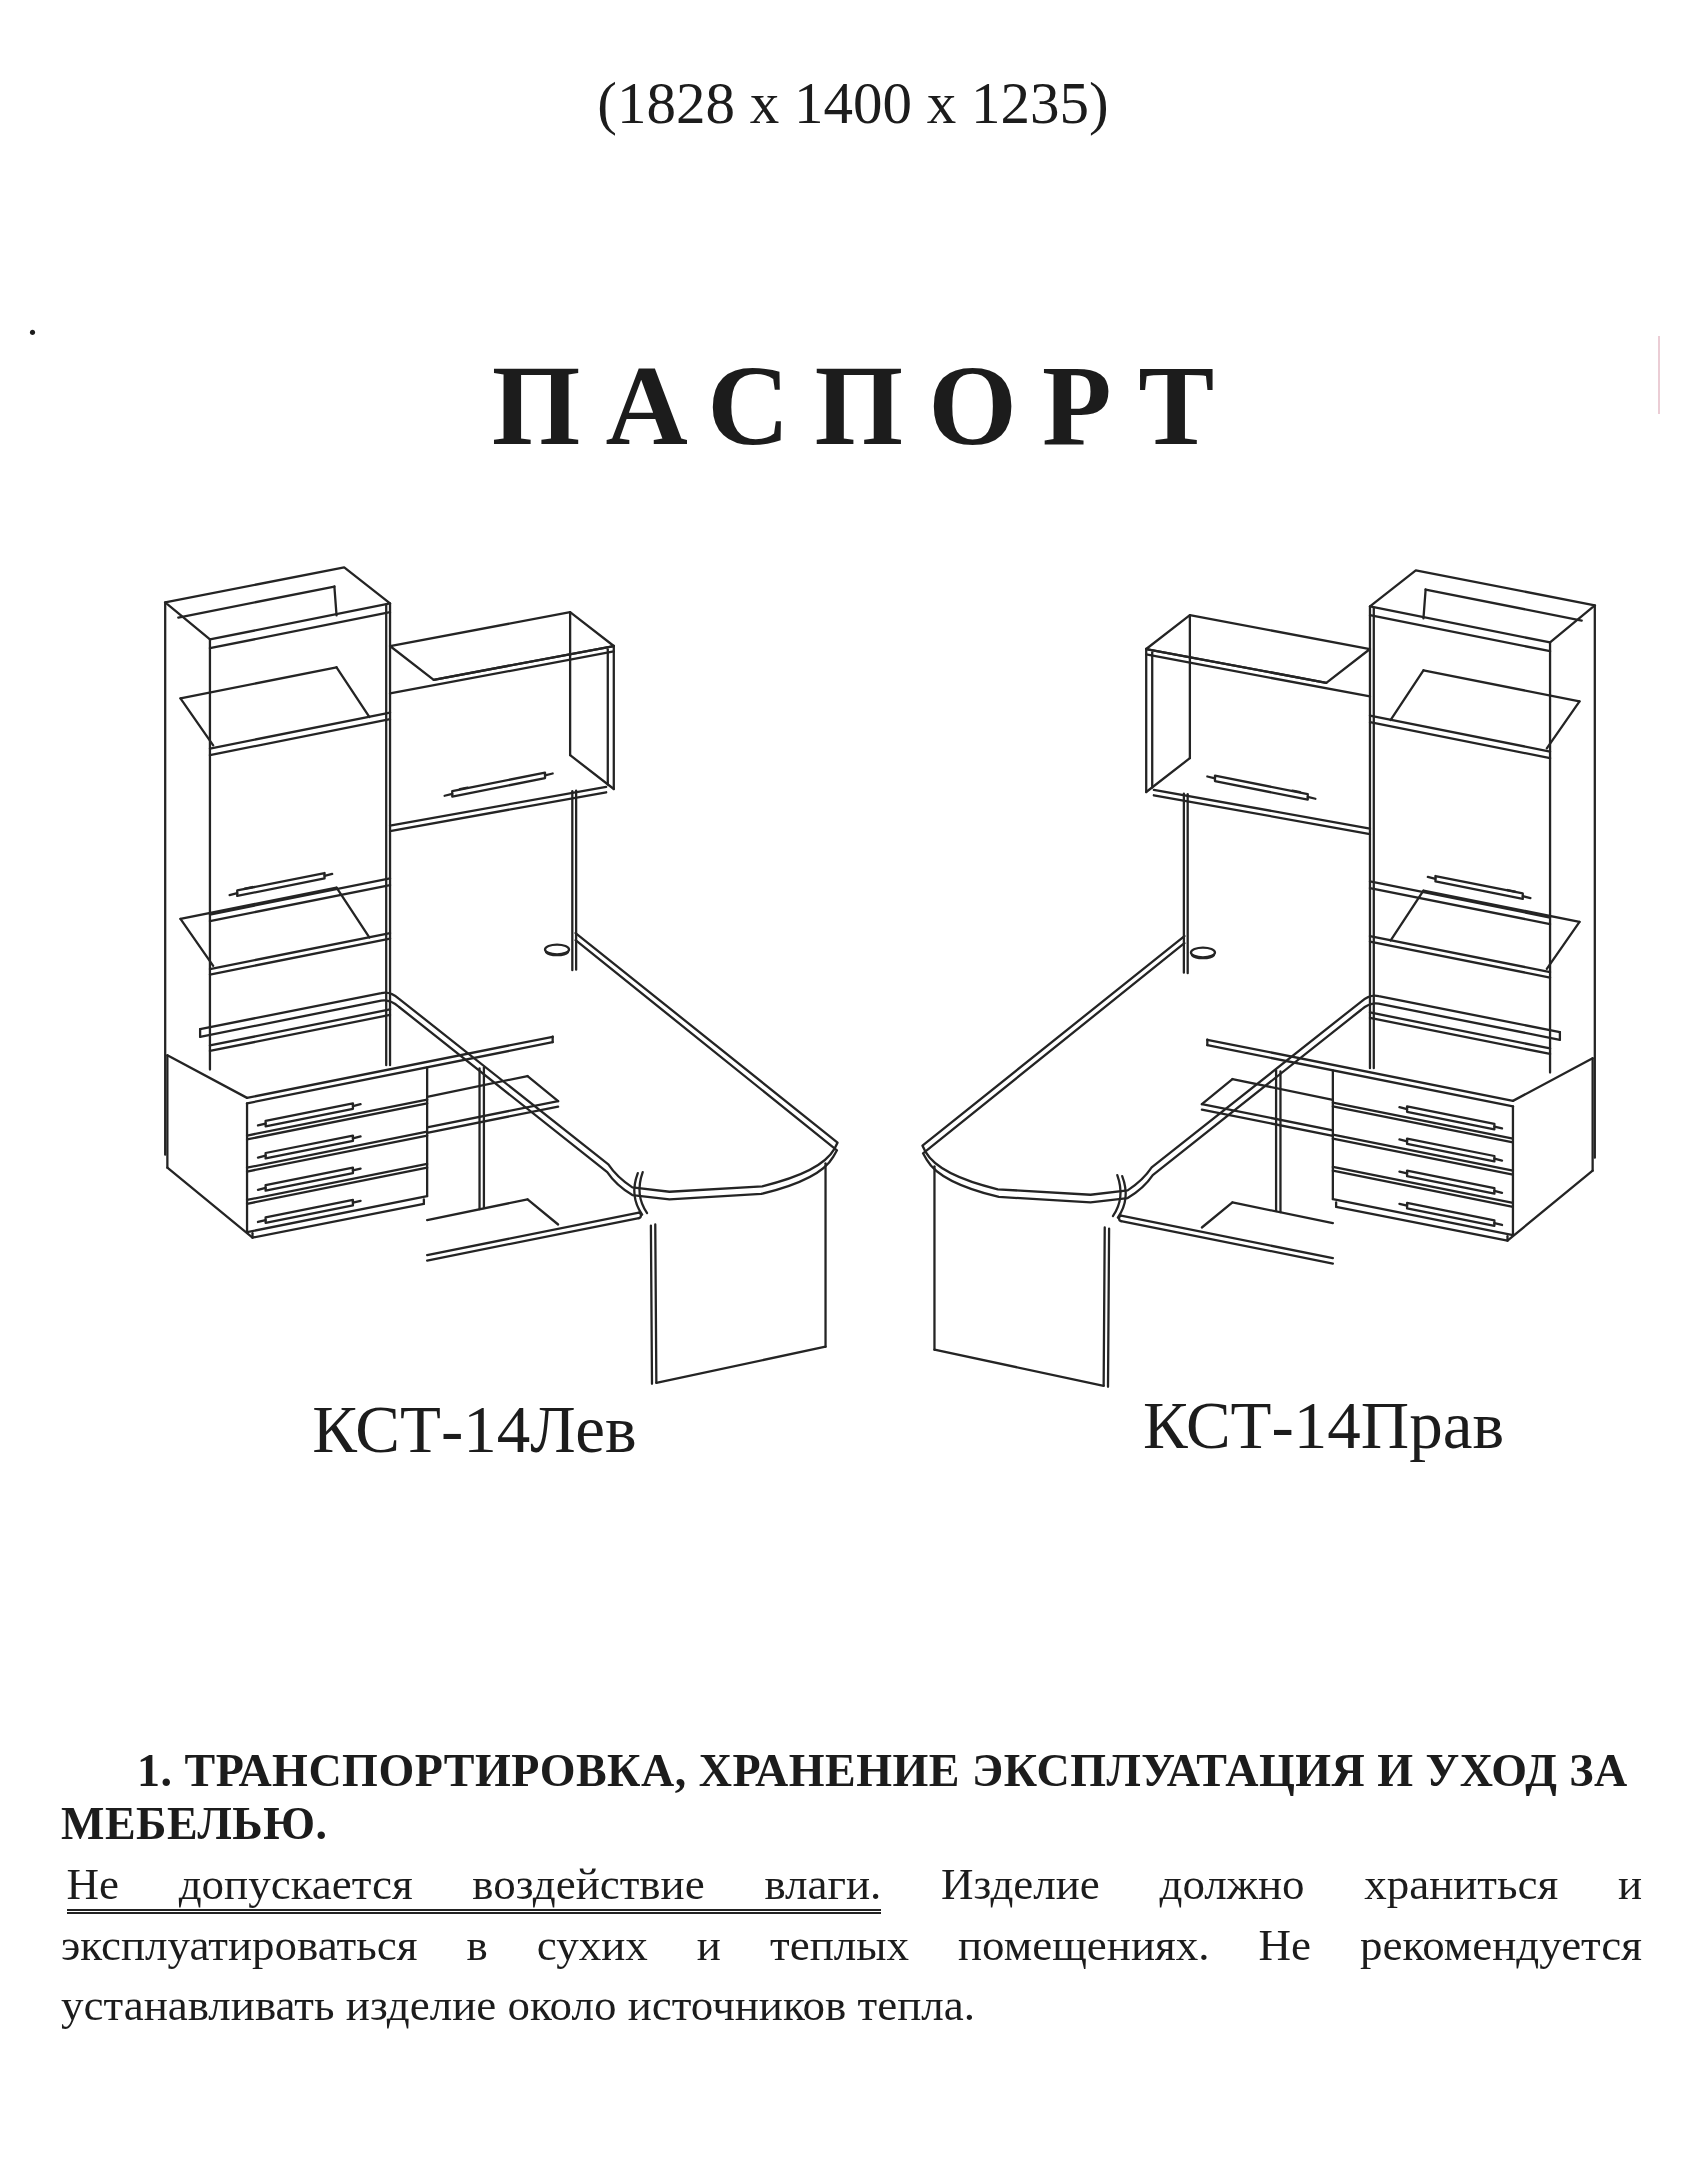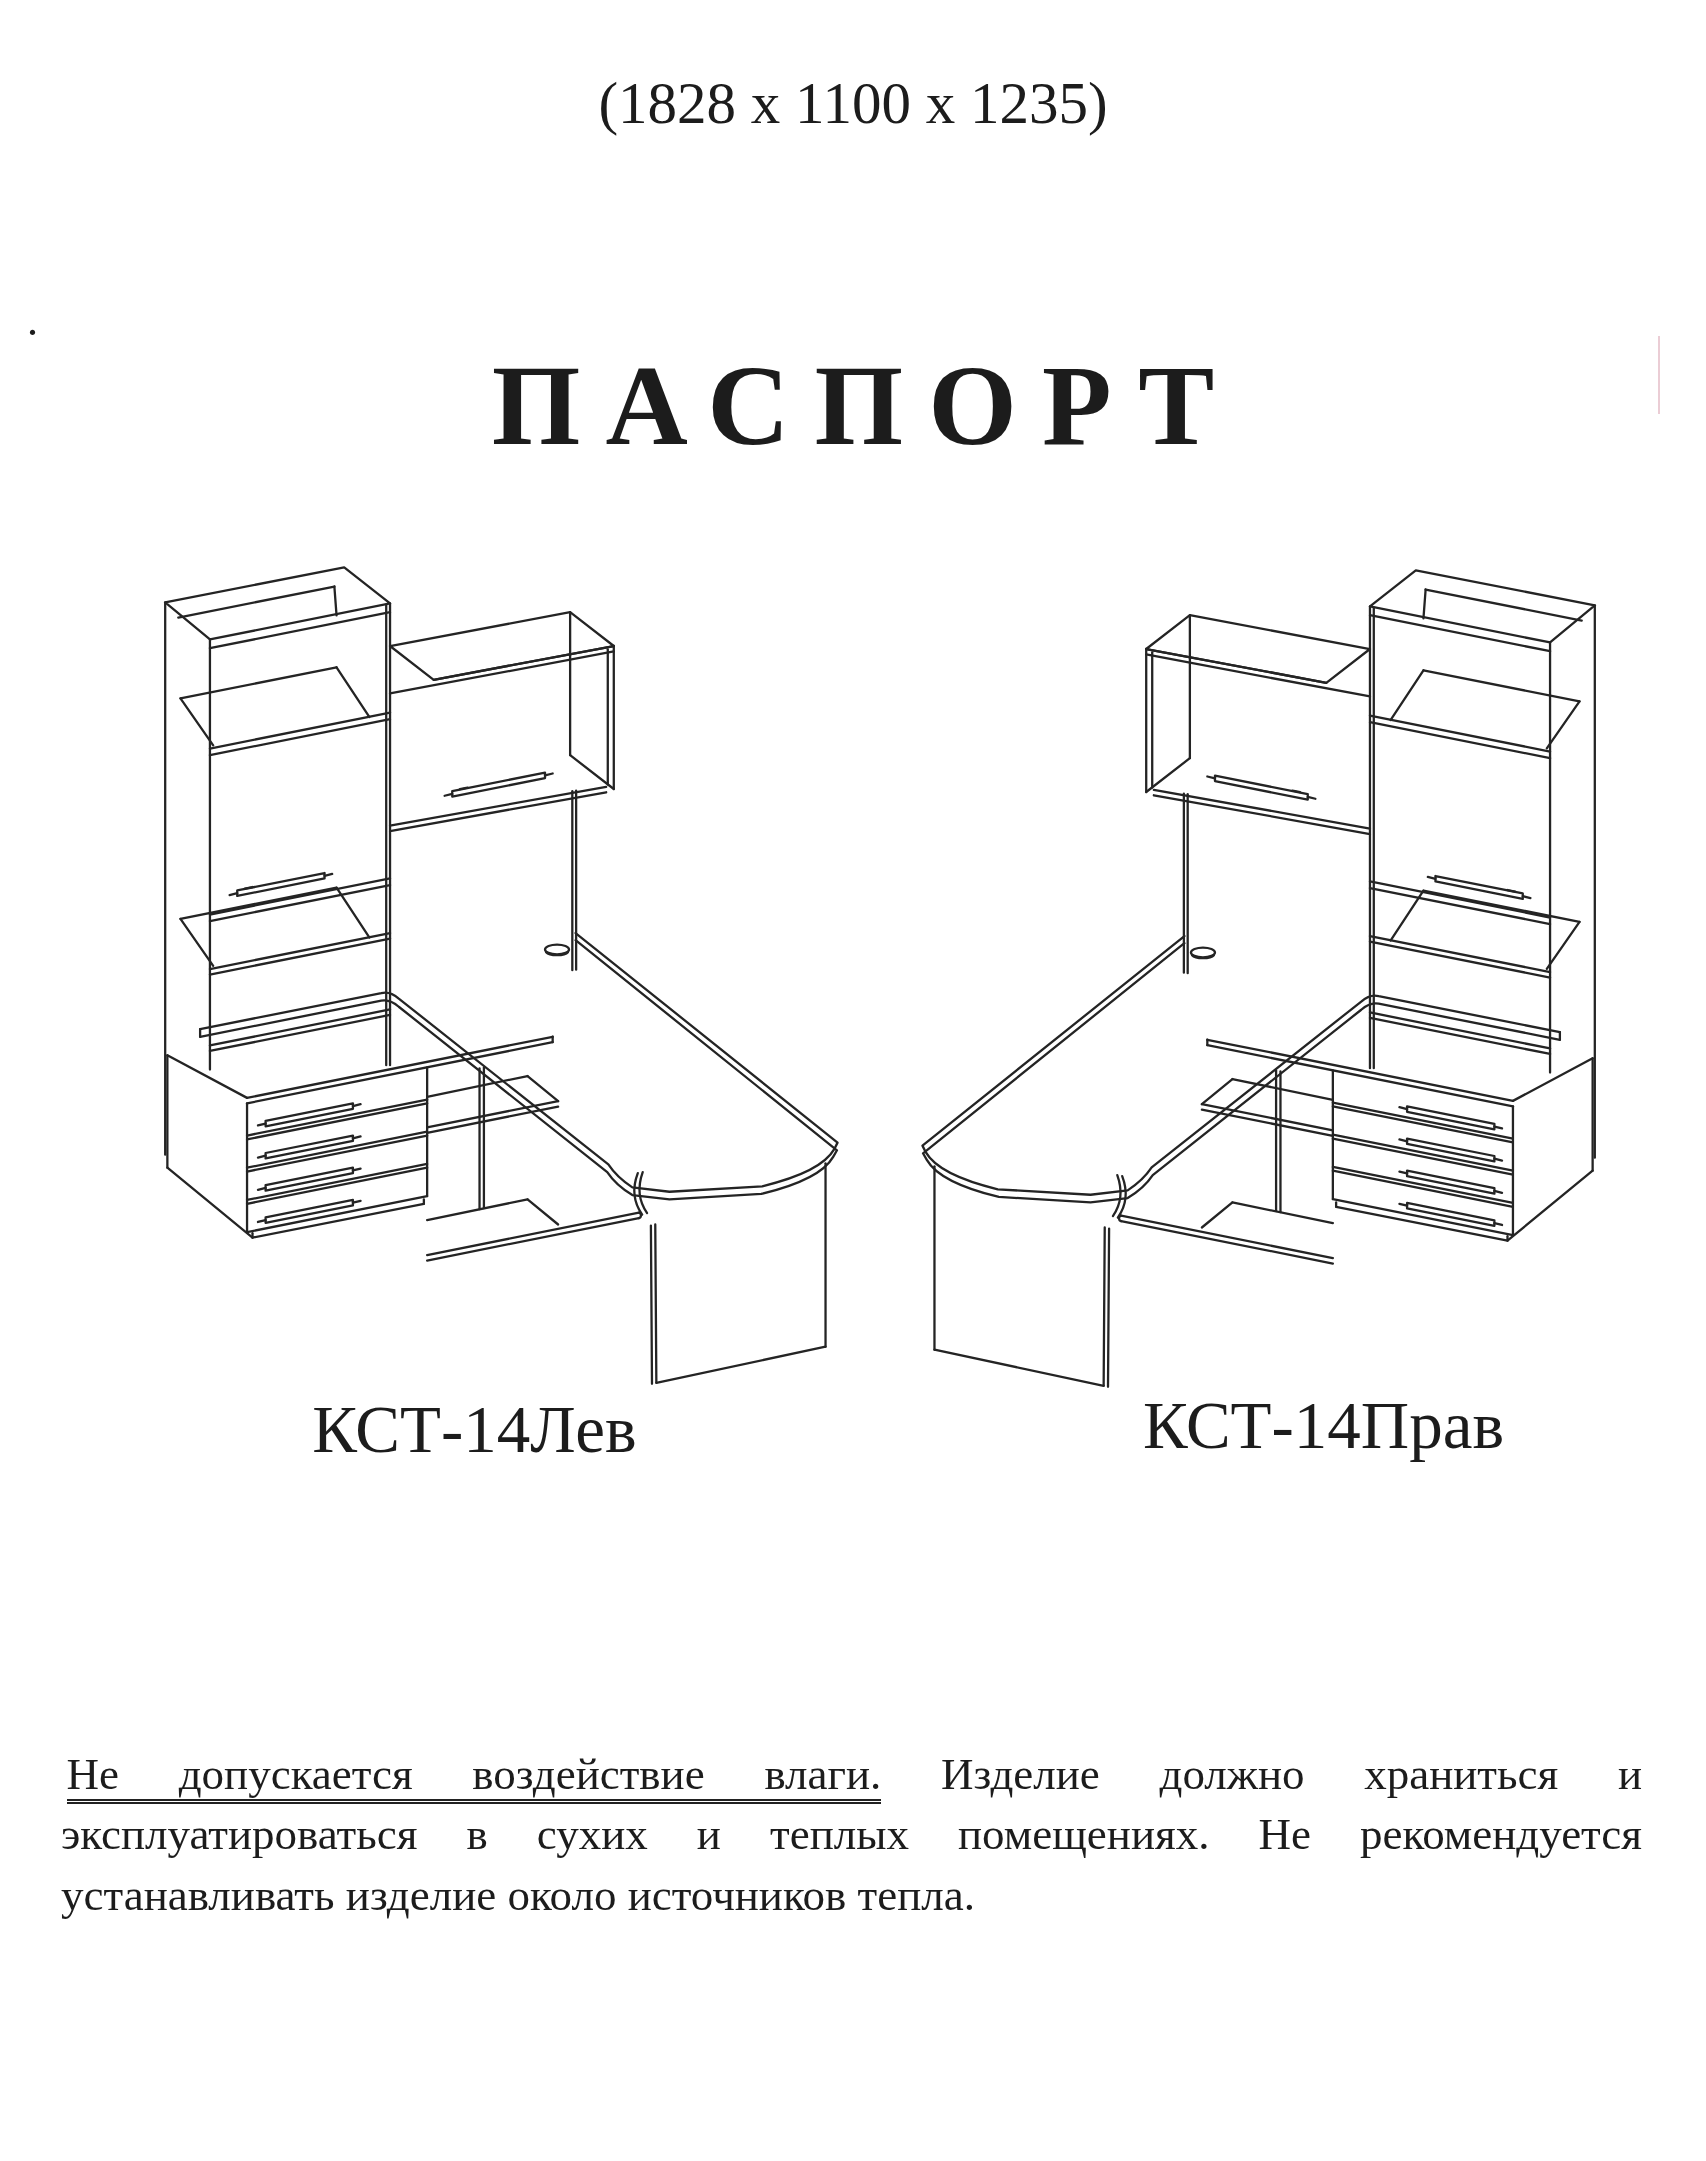--- a/index.html
+++ b/index.html
@@ -27,21 +27,21 @@
   .care p.p2{text-indent:5.5px;}
   .u-dbl{border-bottom:5.5px double #222;}
   .scan-line{position:absolute;left:1658px;top:336px;width:1.6px;height:78px;
     background:rgba(205,130,150,0.40);}
   .art{stroke:#242424;stroke-width:2.1;fill:none;stroke-linecap:round;stroke-linejoin:round;}
 </style>
 </head>
 <body>
 
 <div class="title-block">
-  <div class="title-line2">(1828 х 1100 х 1235)</div>
+  <div class="title-line2">(1828 х 1400 х 1235)</div>
 </div>
 
 <div class="stray-dot">.</div>
 
 <div class="passport">ПАСПОРТ</div>
 
 <div class="fig" style="left:151px;top:565px;">
 <svg width="692" height="830" viewBox="0 0 634 760">
   <g id="deskArt" class="art">
 
@@ -176,18 +176,19 @@
 <div class="fig" style="left:917px;top:568px;">
 <svg width="692" height="830" viewBox="0 0 634 760">
   <use href="#deskArt" transform="translate(634,0) scale(-1,1)"></use>
 </svg>
 </div>
 
 <div class="fig-label left">КСТ-14Лев</div>
 <div class="fig-label right">КСТ-14Прав</div>
 
 <div class="care">
+  <h2>1. ТРАНСПОРТИРОВКА, ХРАНЕНИЕ ЭКСПЛУАТАЦИЯ И УХОД ЗА МЕБЕЛЬЮ.</h2>
   <p class="p2"><span class="u-dbl">Не допускается воздействие влаги.</span><span>  Изделие  должно  храниться и эксплуатироваться в сухих и теплых помещениях. Не рекомендуется устанавливать изделие около  источников тепла.</span></p>
 
 </div>
 
 <div class="scan-line"></div>
 
 
 </body></html>

